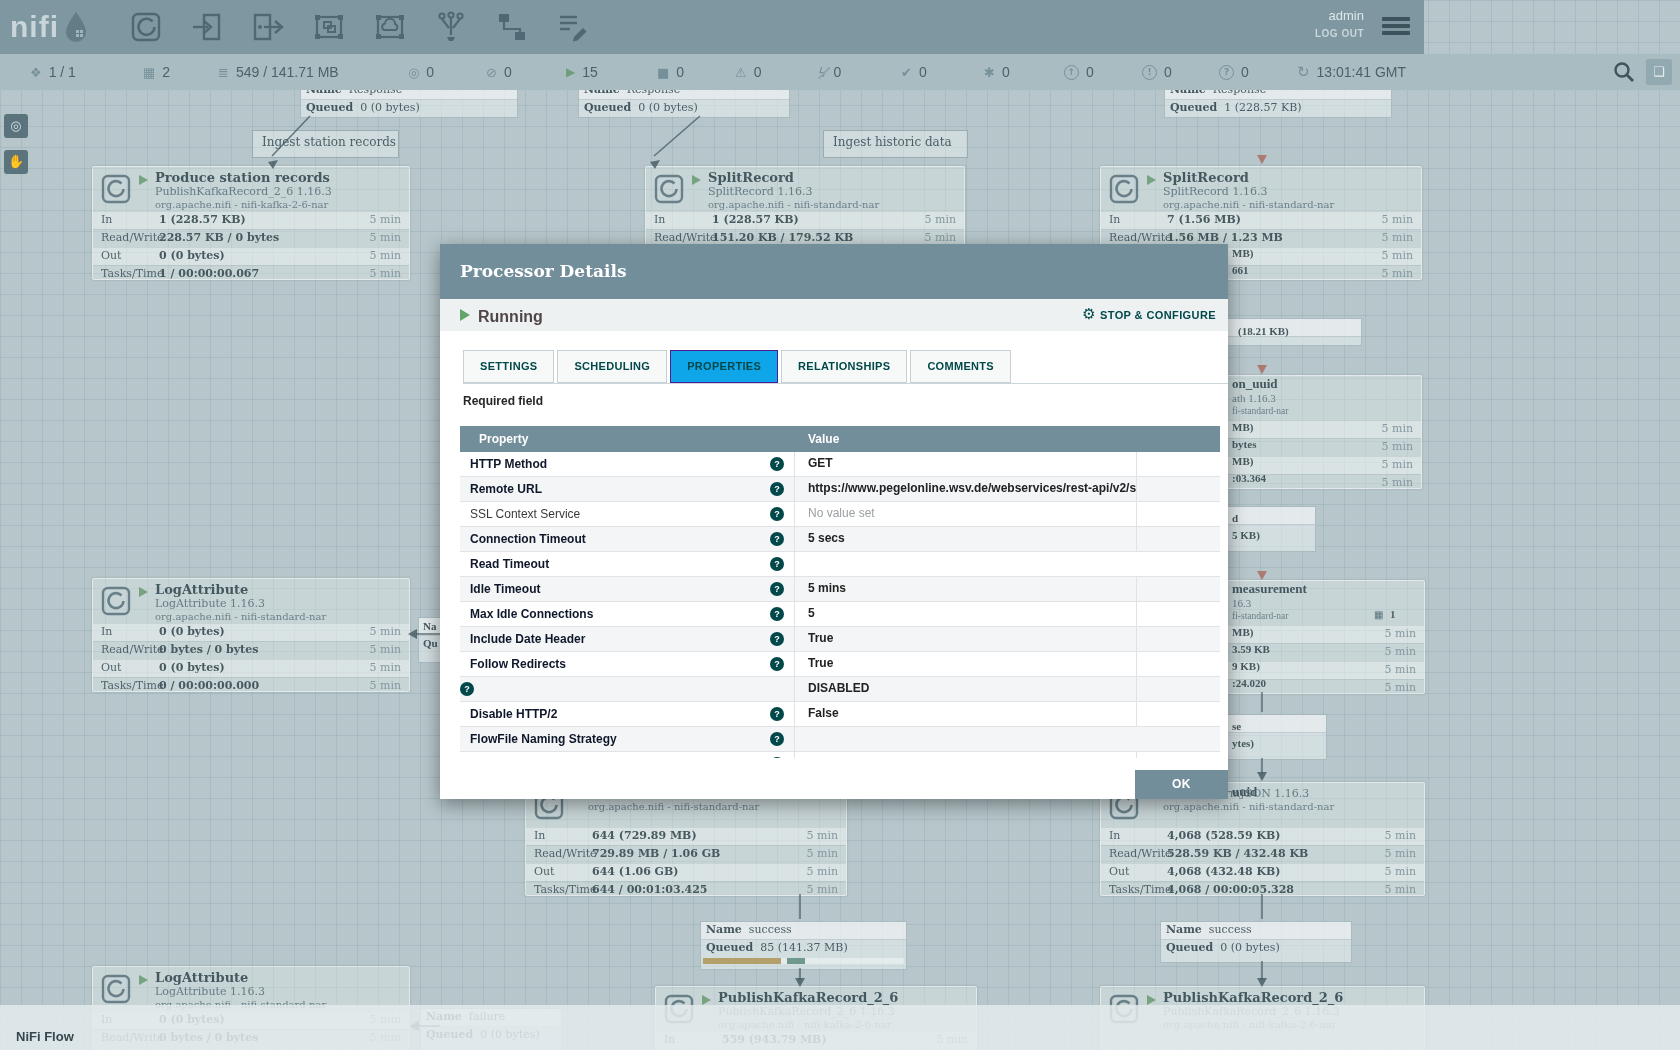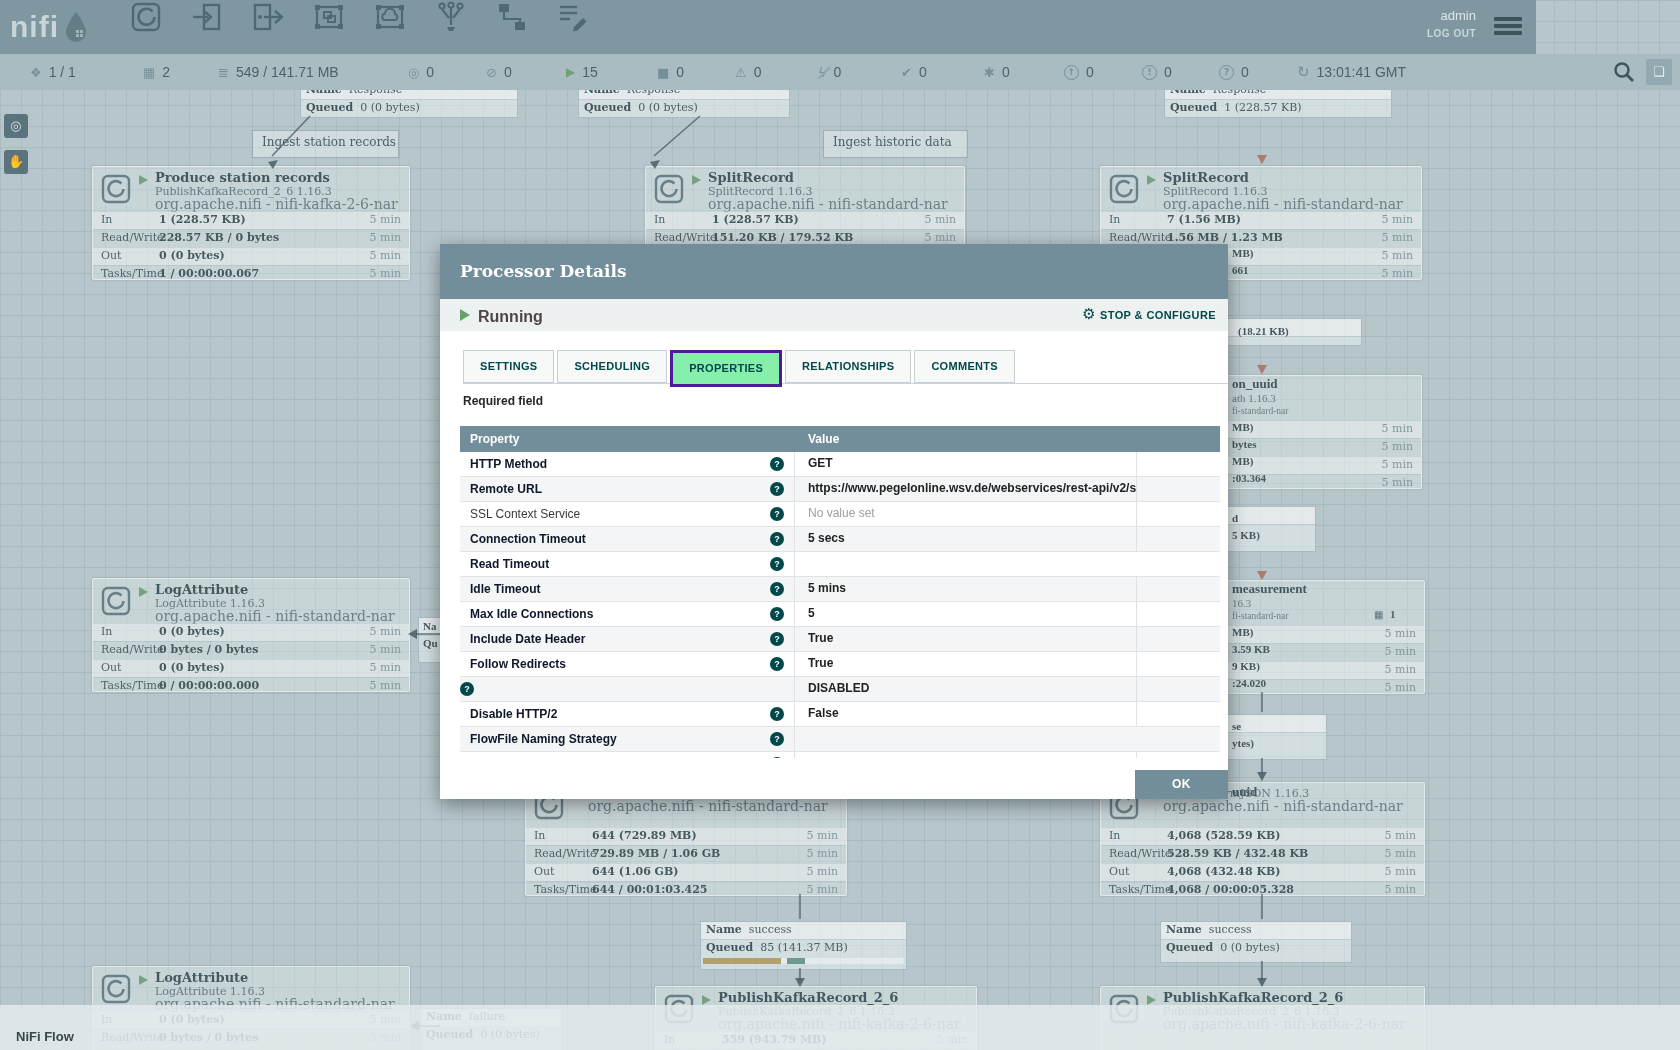--- a/index.html
+++ b/index.html
@@ -20,21 +20,21 @@
   .proc{position:absolute;background:rgba(248,251,251,.28);border:1px solid rgba(255,255,255,.5);
         border-radius:2px;box-shadow:0 0 2px rgba(70,95,104,.35);font-family:"DejaVu Serif",serif;}
   .proc-head{position:relative;height:44px}
   .proc-icon{position:absolute;left:8px;top:7px;width:30px;height:30px;color:#5a727b;opacity:.85}
   .proc-icon svg{width:30px;height:30px}
   .proc-play{position:absolute;left:46px;top:8px;width:0;height:0;border-left:9px solid #6f9d77;
              border-top:5.5px solid transparent;border-bottom:5.5px solid transparent;opacity:.9}
   .proc-titles{position:absolute;left:62px;top:4px;right:6px}
   .proc-name{font-size:13px;font-weight:bold;color:#44585f;line-height:14px;white-space:nowrap}
   .proc-type{font-size:11px;color:#667b84;line-height:13px;white-space:nowrap}
-  .proc-bundle{font-size:14px;color:#6b8089;line-height:13px;white-space:nowrap}
+  .proc-bundle{font-size:10px;color:#6b8089;line-height:13px;white-space:nowrap}
   .proc-rows{position:absolute;left:0;right:0;top:44px}
   .proc-row{position:relative;height:17px;border-top:1px solid rgba(96,120,128,.15);font-size:11px;line-height:16px}
   .proc-row:nth-child(odd){background:rgba(255,255,255,.33)}
   .pr-label{position:absolute;left:8px;color:#50636b}
   .pr-value{position:absolute;left:66px;color:#46595f;font-weight:600;white-space:nowrap}
   .pr-time{position:absolute;right:8px;color:#83979f}
 
   .conn{position:absolute;background:rgba(240,246,247,.5);border:1px solid rgba(110,136,145,.4);
         font-family:"DejaVu Serif",serif;font-size:11px;color:#4a5d64}
   .conn-row{position:relative;height:17px;line-height:16px;padding-left:5px;white-space:nowrap}
@@ -49,21 +49,21 @@
 
   .frag{position:absolute;font-family:Liberation Serif, serif;font-size:11px;color:#50636b;white-space:nowrap}
   .frag.b{font-weight:600;color:#46595f}
   .frag.f13{font-size:13px;font-weight:bold;color:#44585f}
   .frag.f11t{font-size:11px;color:#667b84}
   .frag.f95{font-size:9.5px;color:#6b8089}
   .frag.fbadge{font-weight:bold;color:#4e626a}
   .frag.fgrid{font-size:10px;color:#5a727b}
 
   
-  #topbar{position:absolute;left:0;top:0;width:1536px;height:54px;background:#7e97a0;display:flex;}
+  #topbar{position:absolute;left:0;top:0;width:1424px;height:54px;background:#7e97a0;display:flex;align-items:center}
   #logo{margin-left:10px;display:flex;align-items:center}
   #logo .nifi-text{font-size:30px;font-weight:bold;color:#c8d5d9;letter-spacing:1px;line-height:30px}
   #logo svg{margin-left:4px}
   #toolbar{display:flex;gap:27px;margin-left:40px}
   .tb-icon{width:34px;height:34px;color:#4a6570;opacity:.9;cursor:grab}
   .tb-icon svg{width:34px;height:34px}
   #userbox{position:absolute;right:60px;top:8px;text-align:right}
   #user-name{font-size:13px;color:#dde7ea;display:block}
   #logout{font-size:10px;font-weight:bold;letter-spacing:.5px;color:#c9d7db;cursor:pointer}
   #menu-btn{position:absolute;right:14px;top:14px;width:28px;cursor:pointer}
@@ -100,26 +100,26 @@
   .dlg-status{position:absolute;left:0;top:55px;width:100%;height:32px;background:#eef1f2}
   .dlg-play{position:absolute;left:20px;top:10px;width:0;height:0;border-left:10px solid #62a46a;
             border-top:6px solid transparent;border-bottom:6px solid transparent}
   .dlg-run{position:absolute;left:38px;top:9px;font-size:16px;font-weight:bold;color:#514646}
   .dlg-action{position:absolute;right:12px;top:8px;font-size:11px;font-weight:bold;color:#004849;
               letter-spacing:.4px;cursor:pointer;display:flex;align-items:center;gap:4px}
   .dlg-action .gear{font-size:15px;line-height:15px;font-family:"DejaVu Sans",sans-serif}
   #tabs{position:absolute;left:23px;top:106px;display:flex}
   .tab{height:31px;line-height:31px;padding:0 16px;border:1px solid #c7d1d5;background:#f7f9f9;
        margin-right:3px;font-size:11px;font-weight:bold;color:#004849;letter-spacing:.3px;cursor:pointer}
-  .tab.active{background:#86efac;border:3px solid #4c1d95;color:#004849;position:relative;z-index:1}
+  .tab.active{background:#0ea5e9;border:1px solid #4c1d95;color:#004849;position:relative;z-index:1}
   .tabline{position:absolute;left:23px;right:0;top:139px;height:1px;background:#ccd6da}
   .req{position:absolute;left:23px;top:150px;font-size:12px;font-weight:bold;color:#262626}
   #ptable{position:absolute;left:20px;top:182px;width:760px;height:332px;overflow:hidden;font-size:12px}
   .phead{display:flex;height:26px;background:#728e9b;color:#fff;font-weight:bold;line-height:26px}
-  .ph-prop{width:335px;padding-left:10px;box-sizing:border-box}
+  .ph-prop{width:335px;padding-left:19px;box-sizing:border-box}
   .ph-val{padding-left:13px}
   .prow{display:flex;height:24px;line-height:23px;border-bottom:1px solid #e0e4e7;background:#fff}
   .prow:nth-child(even){background:#f3f5f6}
   .pcell-prop{width:335px;box-sizing:border-box;border-right:1px solid #dfe3e6;display:flex;align-items:center}
   .pname{padding-left:10px;font-weight:bold;color:#0f172a;flex:1;white-space:nowrap}
   .pname.opt{font-weight:normal;color:#3a3a3a}
   .help{width:14px;height:14px;border-radius:50%;background:#004849;color:#fff;font-size:9px;font-weight:bold;
         text-align:center;line-height:14px;margin-right:10px;cursor:pointer;flex:0 0 14px}
   .pcell-val{width:342px;box-sizing:border-box;border-right:1px solid #dfe3e6}
   .pval{padding-left:13px;font-weight:bold;color:#222;white-space:nowrap;display:block;overflow:hidden}

